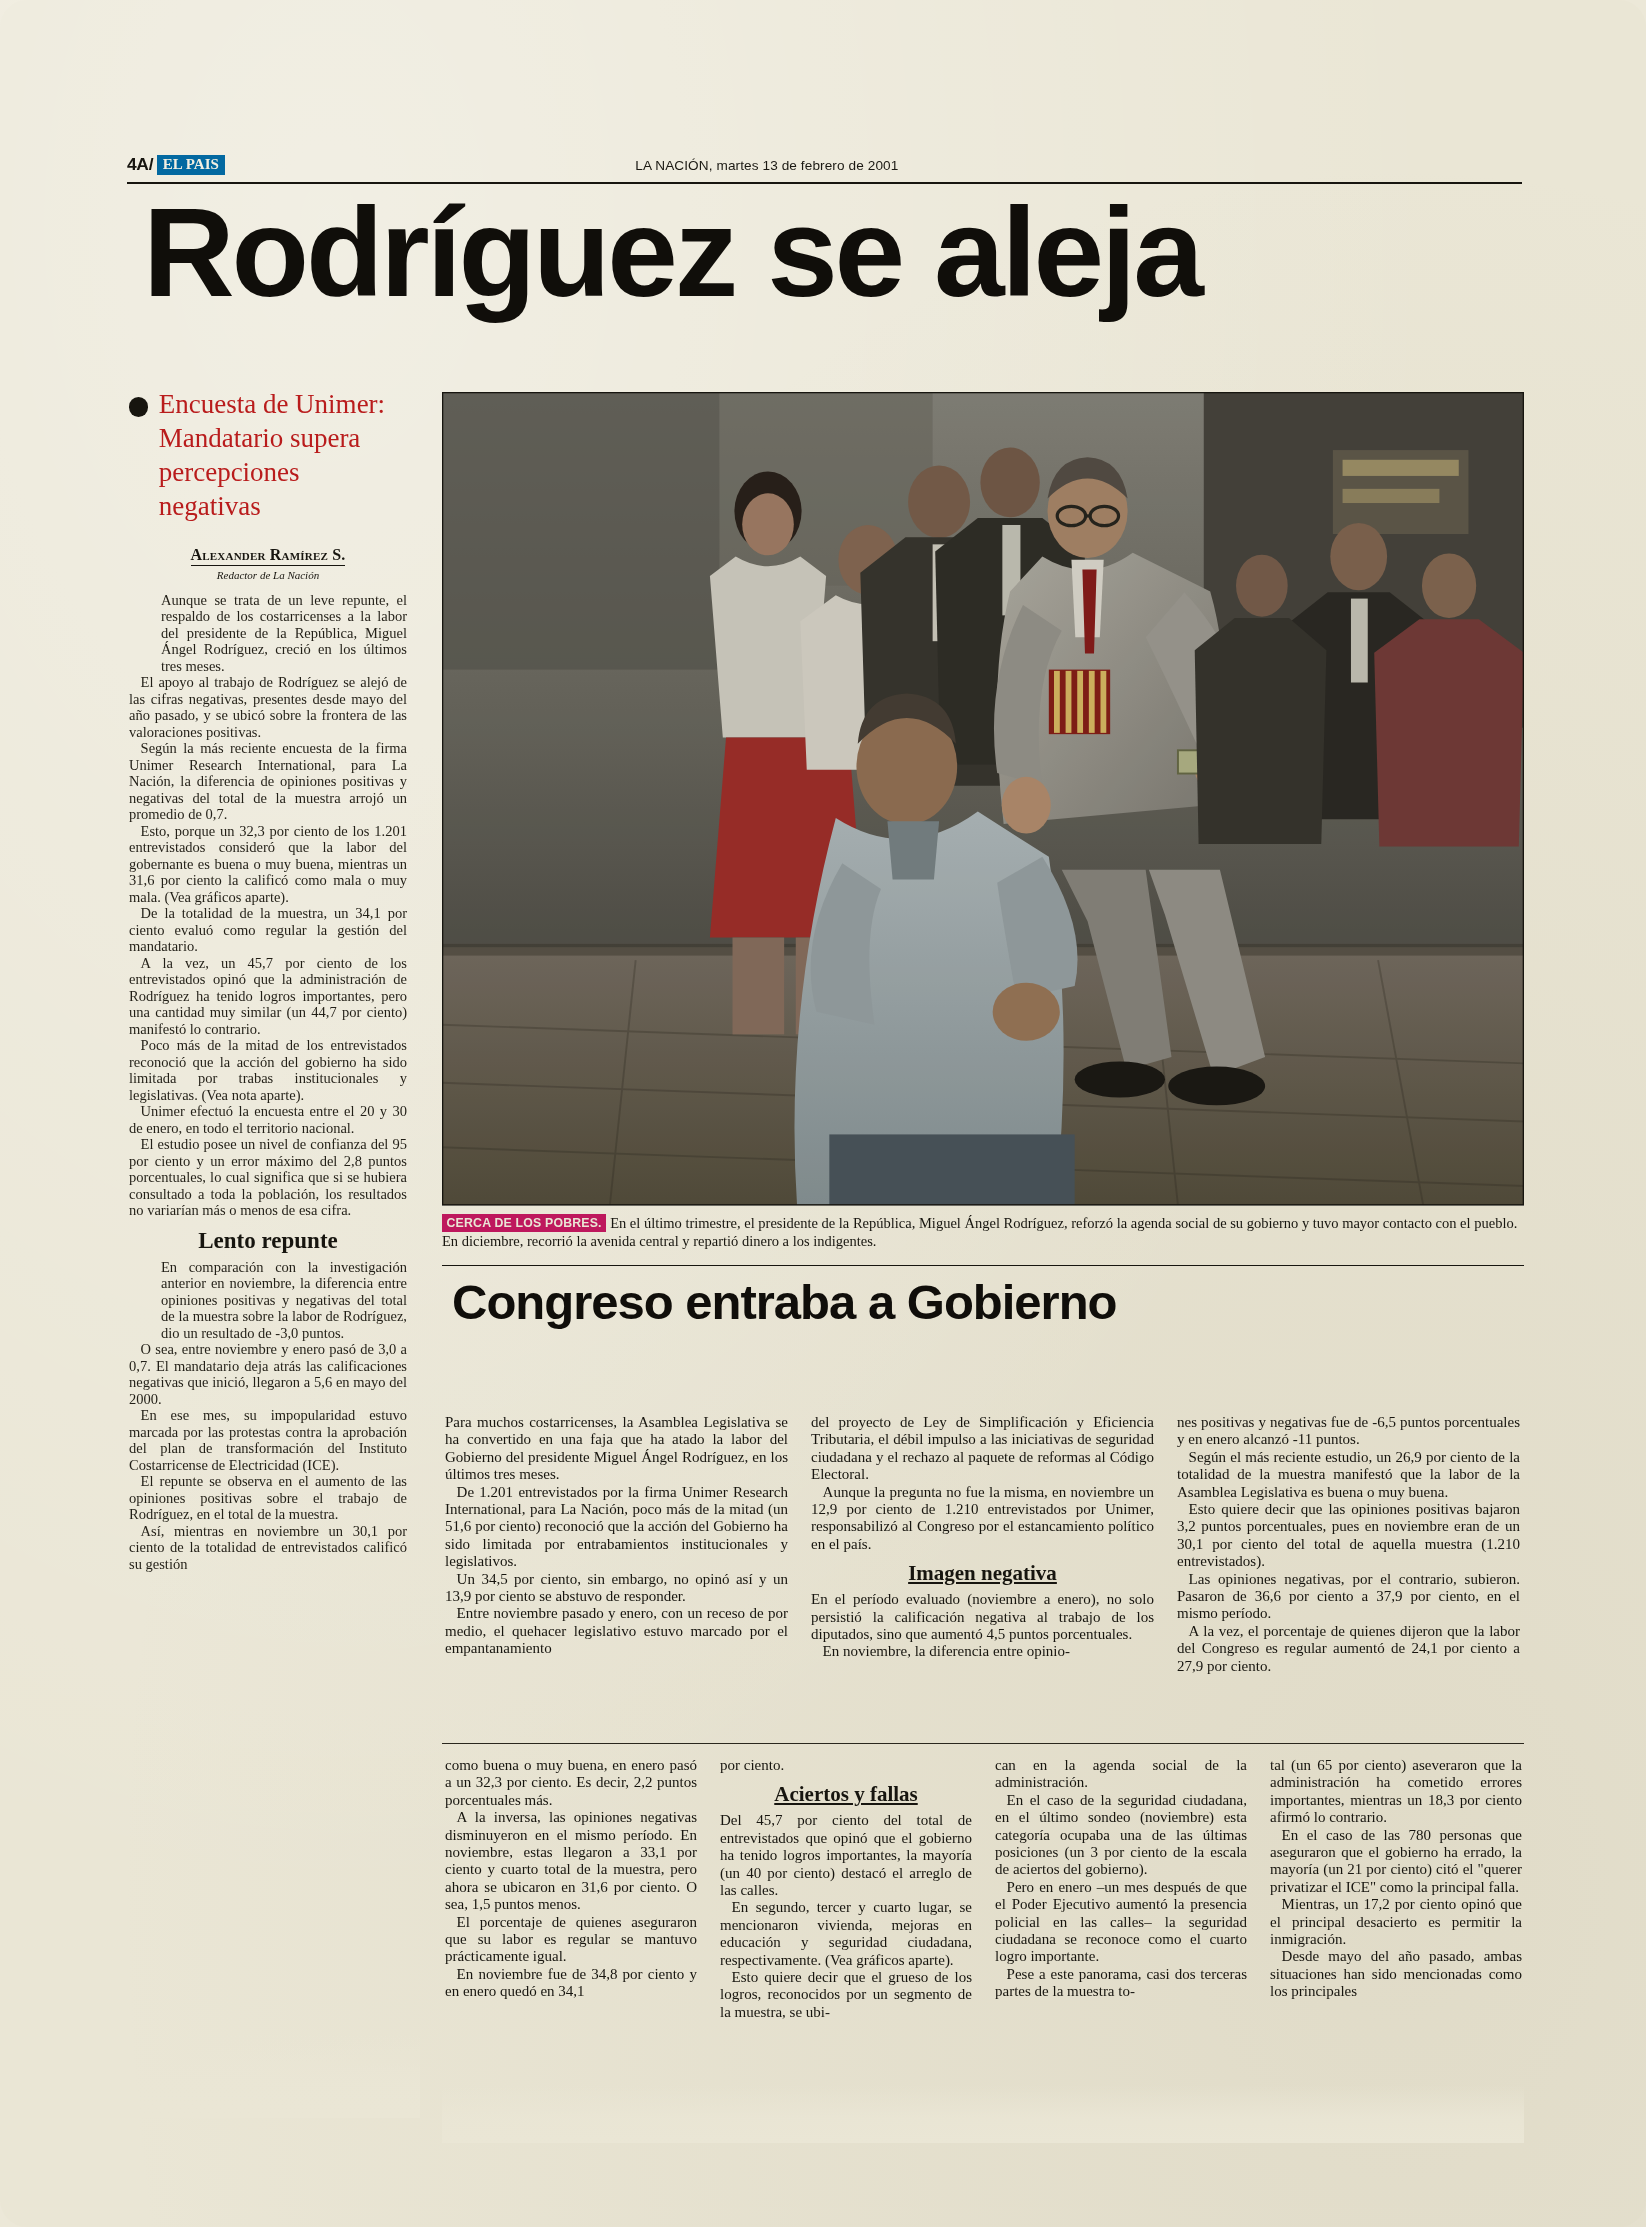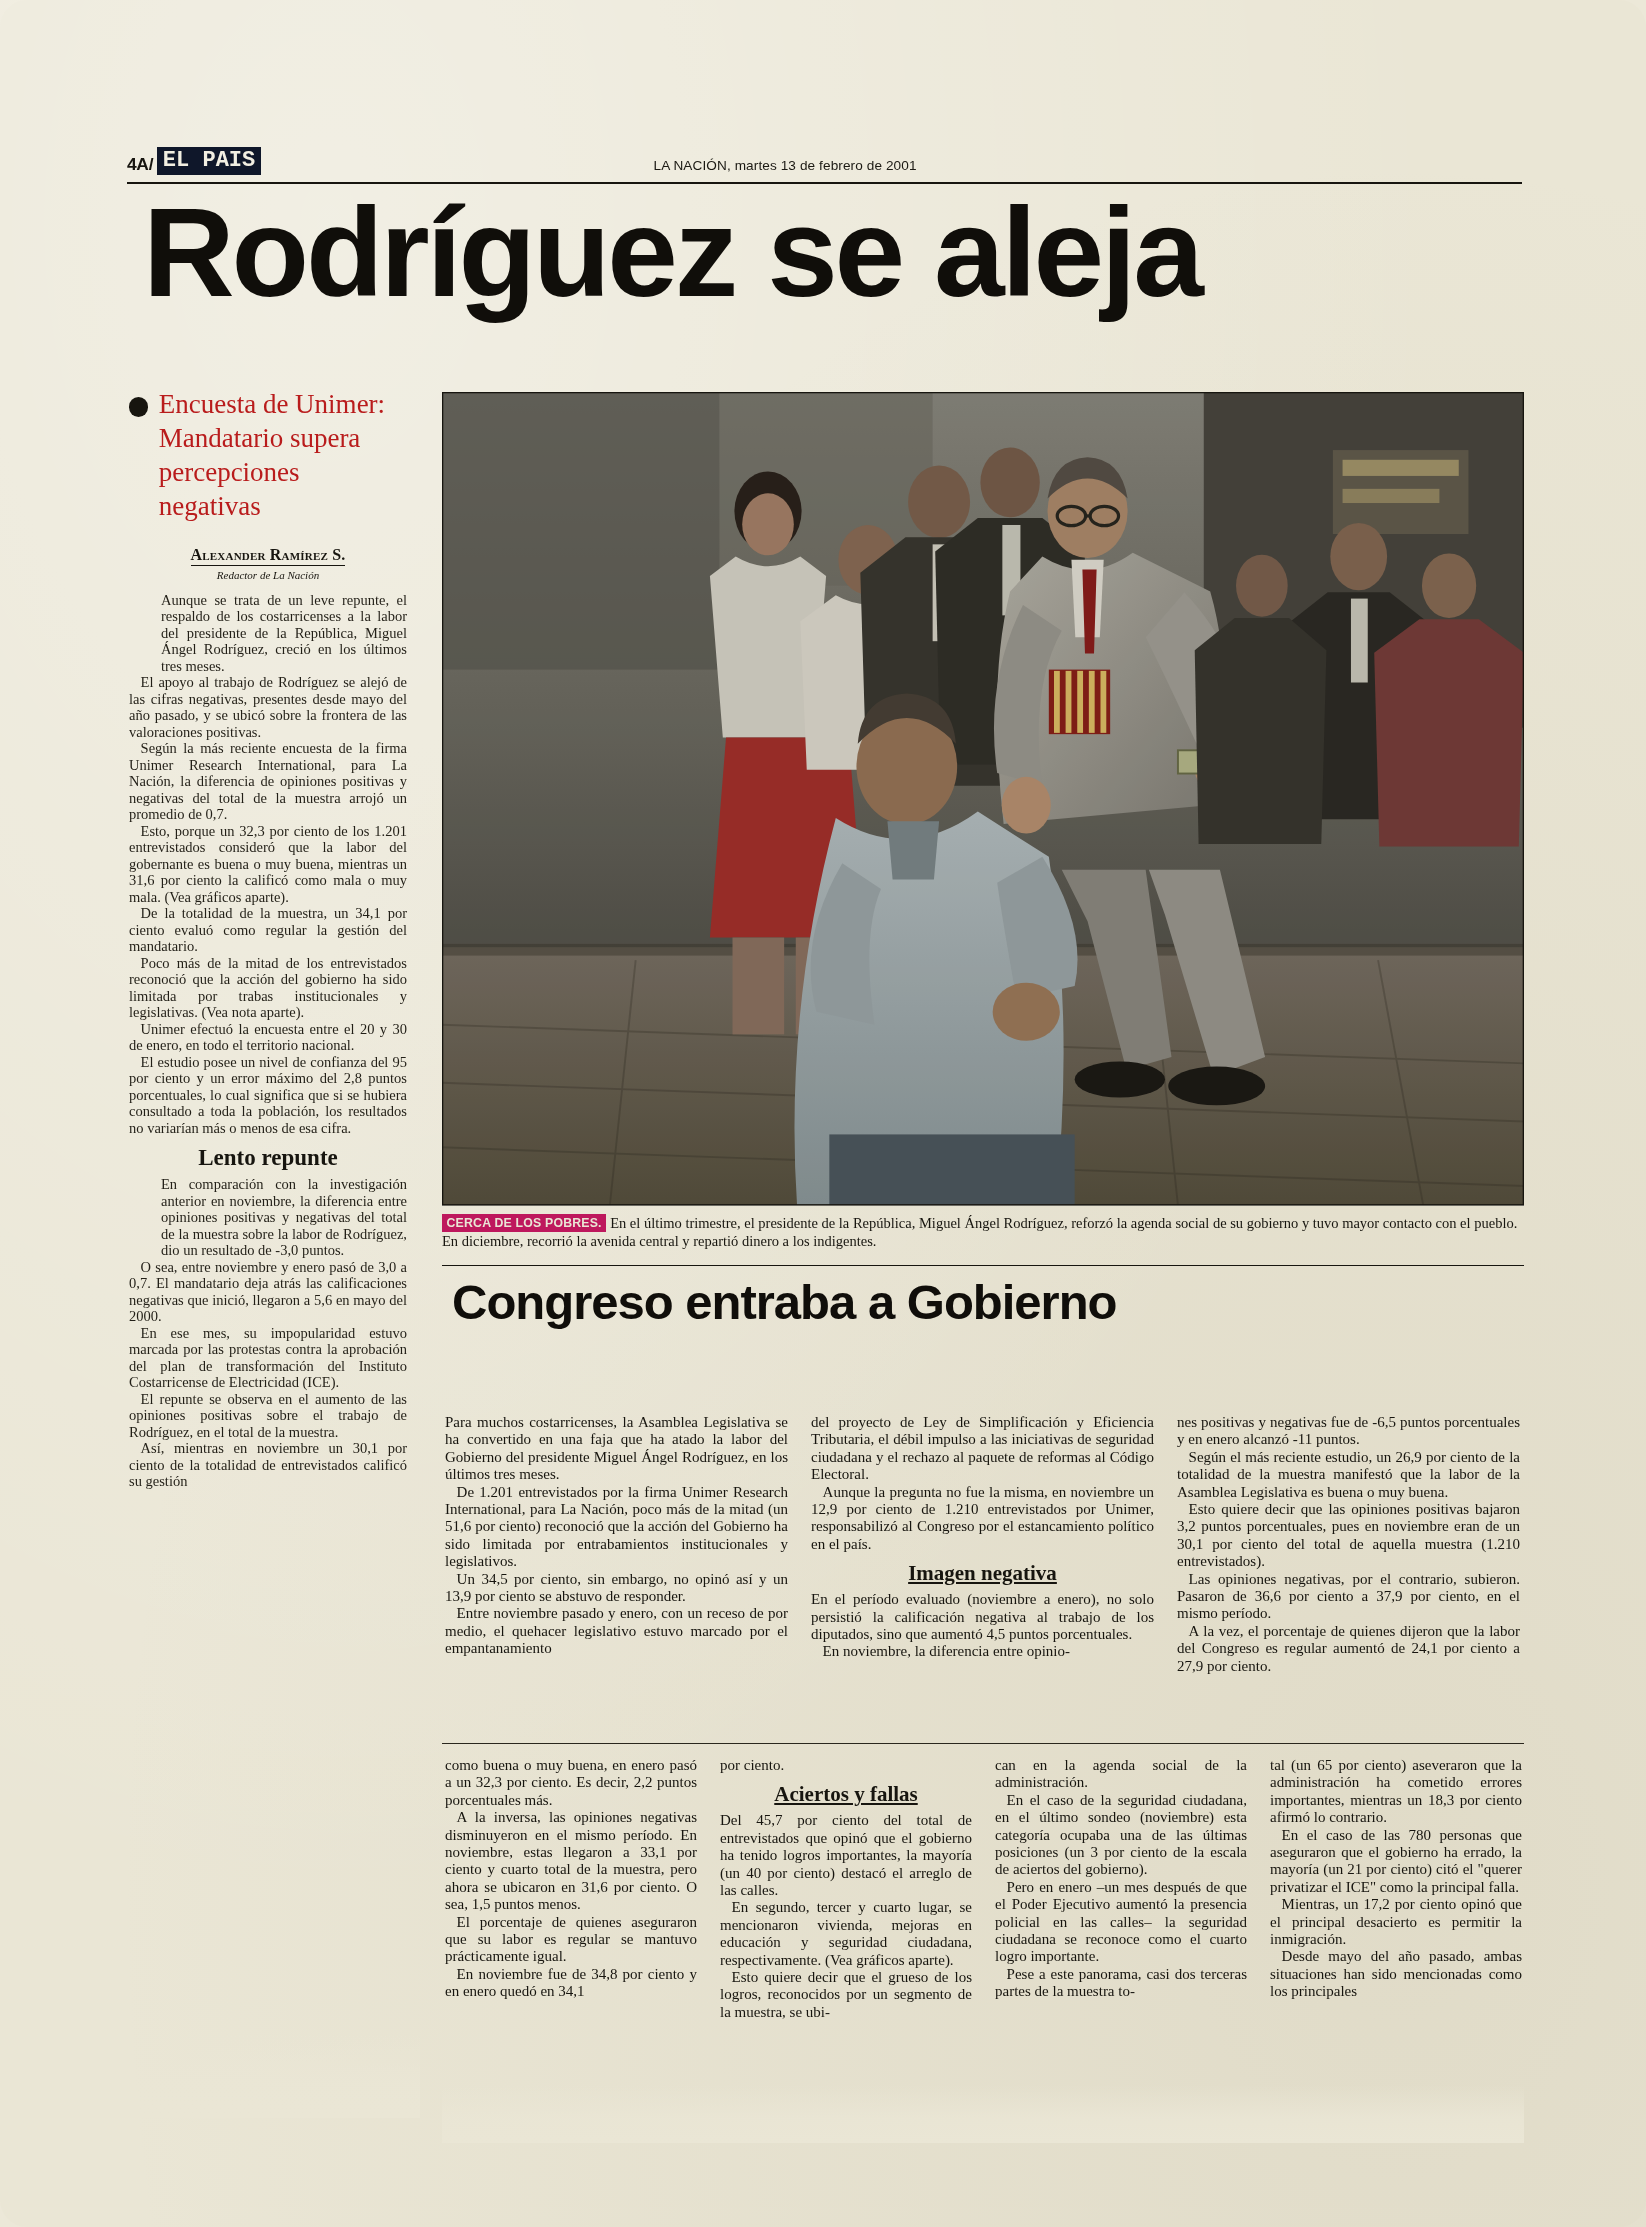--- a/index.html
+++ b/index.html
@@ -43,25 +43,25 @@
   }
   .folio {
     font-family: "Liberation Sans", sans-serif;
     font-weight: bold;
     font-size: 17.4px;
     letter-spacing: -0.3px;
     color: #17150f;
     margin-right: 3.9px;
   }
   .masthead-logo {
-    font-family: Liberation Mono, monospace;
-    font-weight: bold;
-    font-size: 22px;
+    font-family: Liberation Serif, serif;
+    font-weight: bold;
+    font-size: 15px;
     color: #f2efe2;
-    background: #0f172a;
+    background: #0369a1;
     padding: 1.3px 5.8px 1.9px 5.8px;
     letter-spacing: 0px;
   }
   .masthead-center {
     flex: 1;
     text-align: center;
     font-family: "Liberation Sans", sans-serif;
     font-size: 13.6px;
     letter-spacing: 0.1px;
     color: #1b1913;
@@ -300,20 +300,21 @@
       <div class="byline">Alexander Ramírez S.</div>
       <div class="byline-sub" style="margin-left:42px;">Redactor de La Nación</div>
     </div>
 
     <div class="body-text">
       <p class="first">Aunque se trata de un leve repunte, el respaldo de los costarricenses a la labor del presidente de la República, Miguel Ángel Rodríguez, creció en los últimos tres meses.</p>
       <p>El apoyo al trabajo de Rodríguez se alejó de las cifras negativas, presentes desde mayo del año pasado, y se ubicó sobre la frontera de las valoraciones positivas.</p>
       <p>Según la más reciente encuesta de la firma Unimer Research International, para La Nación, la diferencia de opiniones positivas y negativas del total de la muestra arrojó un promedio de 0,7.</p>
       <p>Esto, porque un 32,3 por ciento de los 1.201 entrevistados consideró que la labor del gobernante es buena o muy buena, mientras un 31,6 por ciento la calificó como mala o muy mala. (Vea gráficos aparte).</p>
       <p>De la totalidad de la muestra, un 34,1 por ciento evaluó como regular la gestión del mandatario.</p>
+      <p>A la vez, un 45,7 por ciento de los entrevistados opinó que la administración de Rodríguez ha tenido logros importantes, pero una cantidad muy similar (un 44,7 por ciento) manifestó lo contrario.</p>
       <p>Poco más de la mitad de los entrevistados reconoció que la acción del gobierno ha sido limitada por trabas institucionales y legislativas. (Vea nota aparte).</p>
       <p>Unimer efectuó la encuesta entre el 20 y 30 de enero, en todo el territorio nacional.</p>
       <p class="faded">El estudio posee un nivel de confianza del 95 por ciento y un error máximo del 2,8 puntos porcentuales, lo cual significa que si se hubiera consultado a toda la población, los resultados no variarían más o menos de esa cifra.</p>
       <div class="subhead">Lento repunte</div>
       <p class="first faded">En comparación con la investigación anterior en noviembre, la diferencia entre opiniones positivas y negativas del total de la muestra sobre la labor de Rodríguez, dio un resultado de -3,0 puntos.</p>
       <p class="faded2">O sea, entre noviembre y enero pasó de 3,0 a 0,7. El mandatario deja atrás las calificaciones negativas que inició, llegaron a 5,6 en mayo del 2000.</p>
       <p class="faded2">En ese mes, su impopularidad estuvo marcada por las protestas contra la aprobación del plan de transformación del Instituto Costarricense de Electricidad (ICE).</p>
       <p class="faded2">El repunte se observa en el aumento de las opiniones positivas sobre el trabajo de Rodríguez, en el total de la muestra.</p>
       <p class="faded2">Así, mientras en noviembre un 30,1 por ciento de la totalidad de entrevistados calificó su gestión</p>
     </div>

